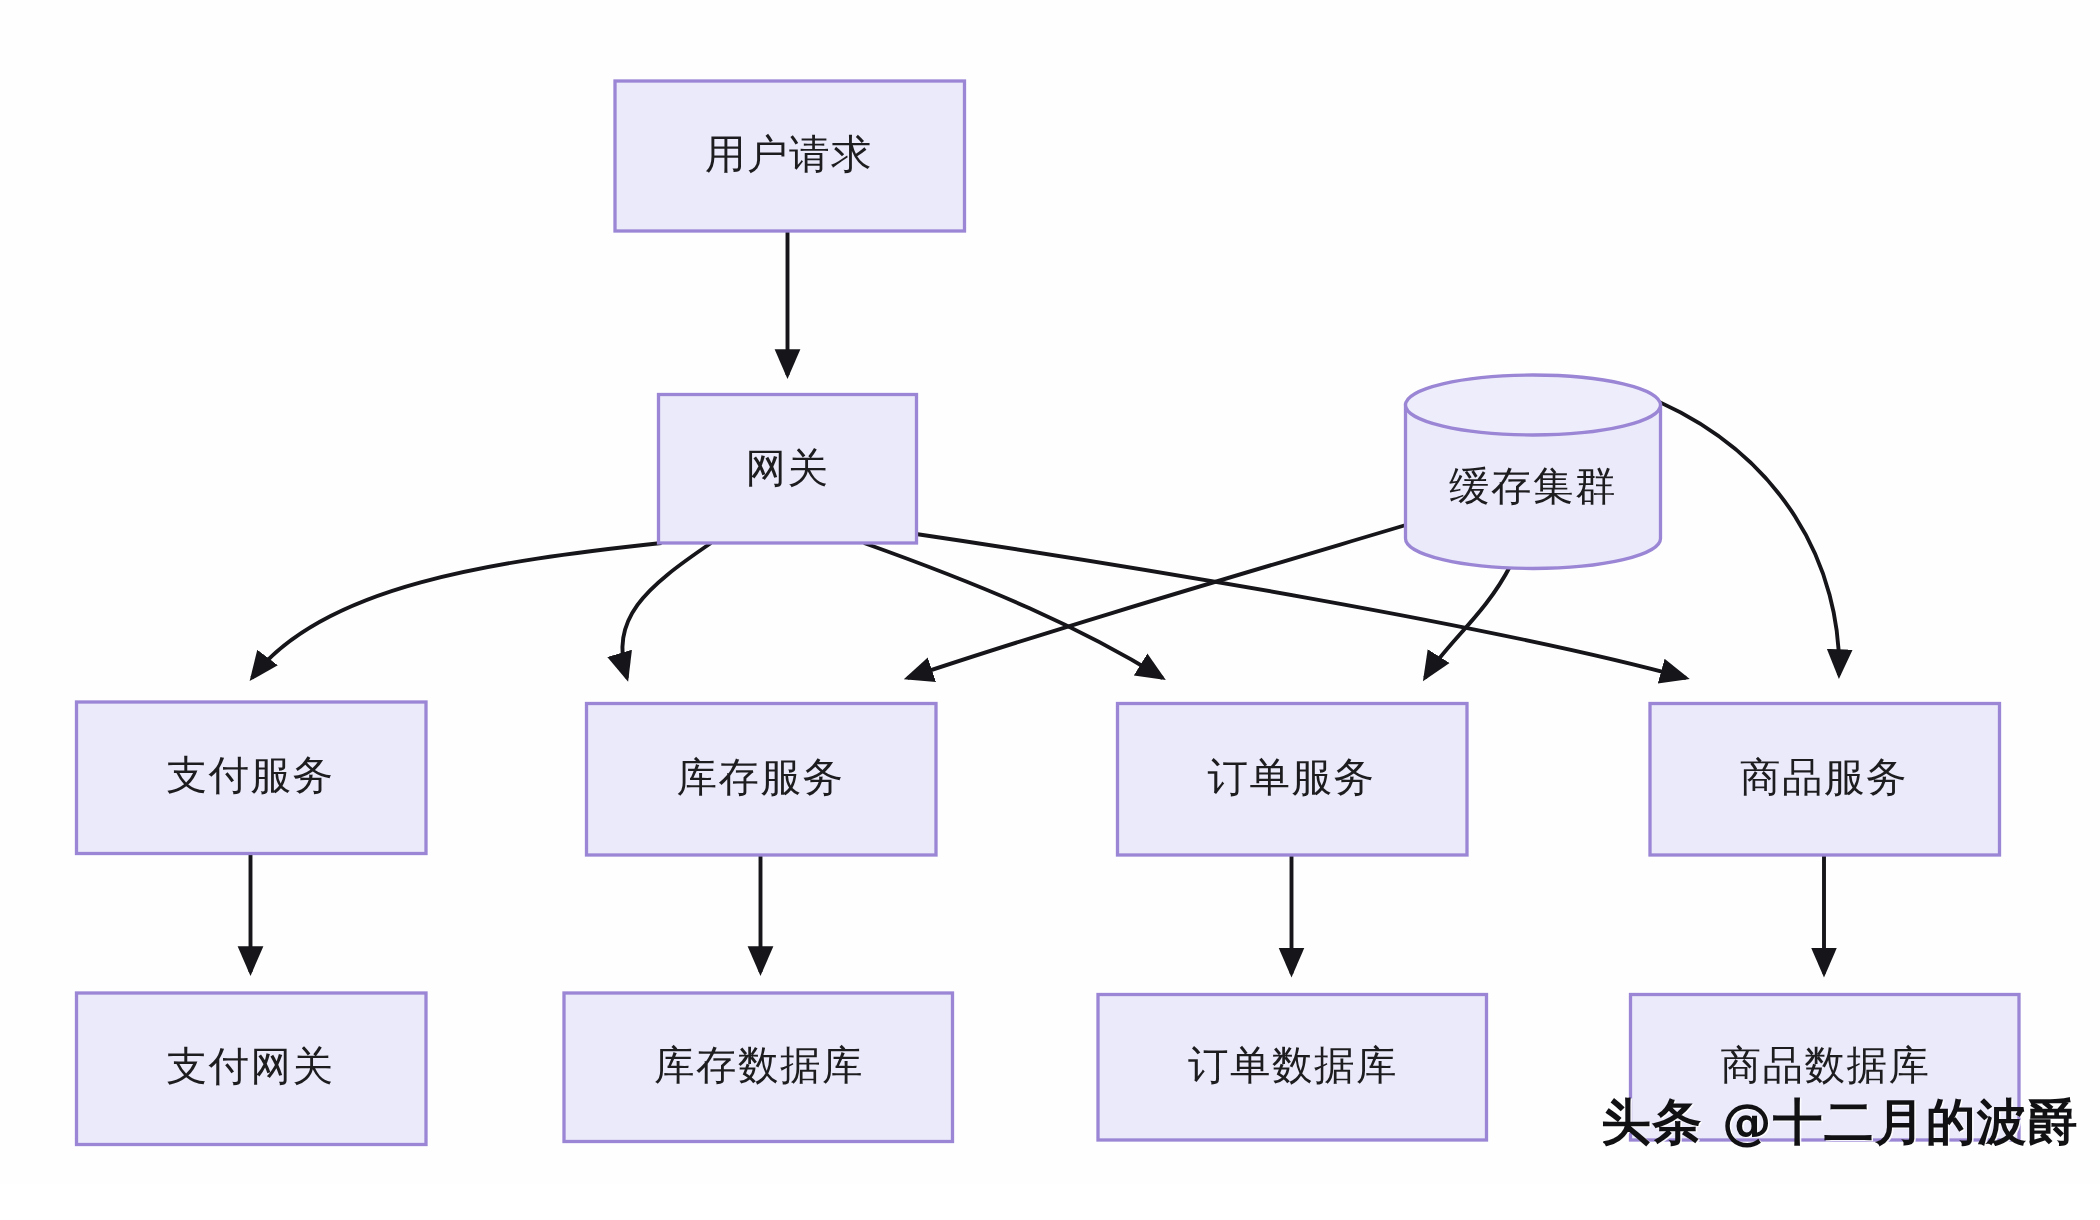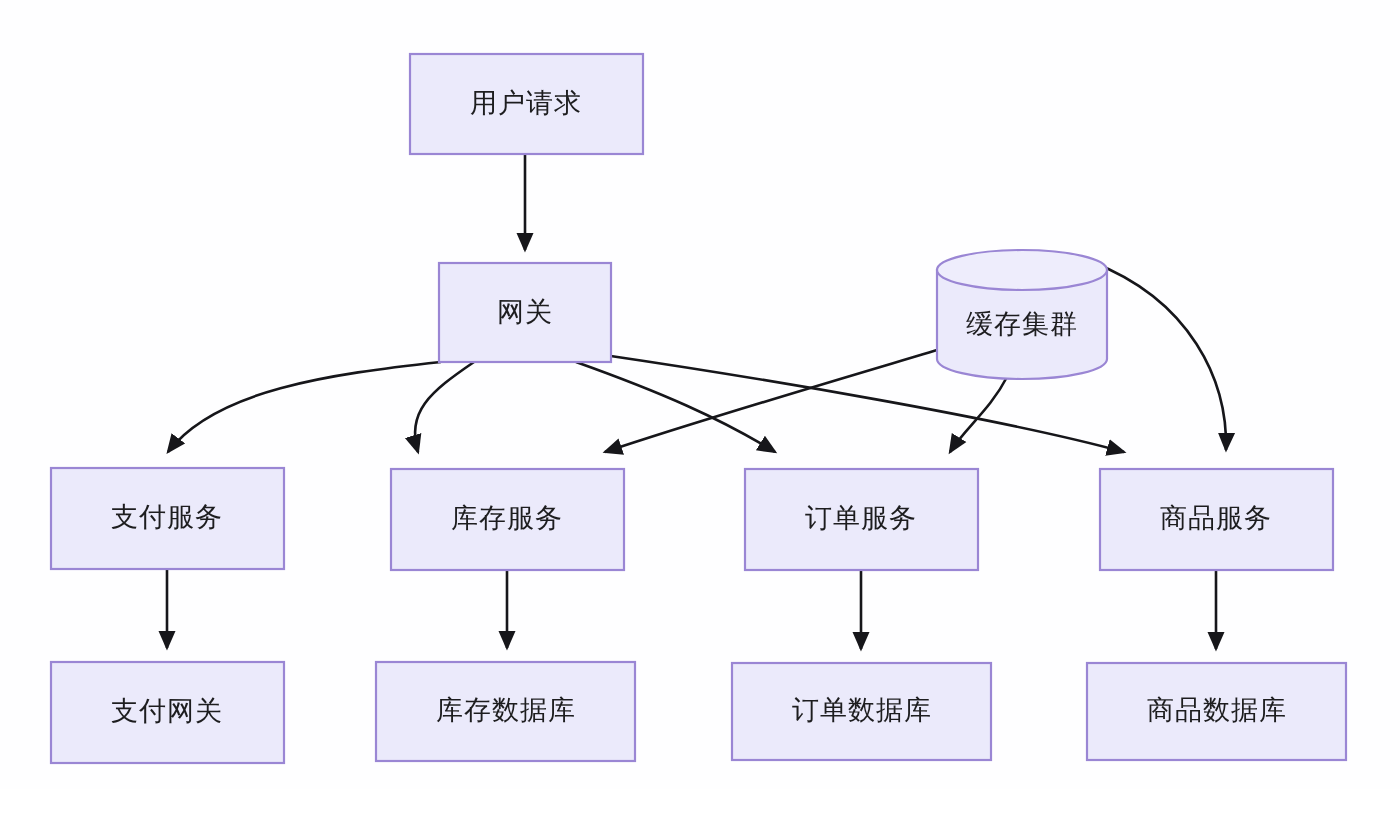--- a/index.html
+++ b/index.html
@@ -160,14 +160,15 @@
       </g>
 
       <g>
         <rect class="node-rect" x="1087" y="663" width="259" height="97"></rect>
         <text class="node-label" x="1217" y="712">商品数据库</text>
       </g>
 
     </g>
   </svg>
 
+  <div class="watermark">头条 @十二月的波爵</div>
 
 </div>
 
 </body></html>

